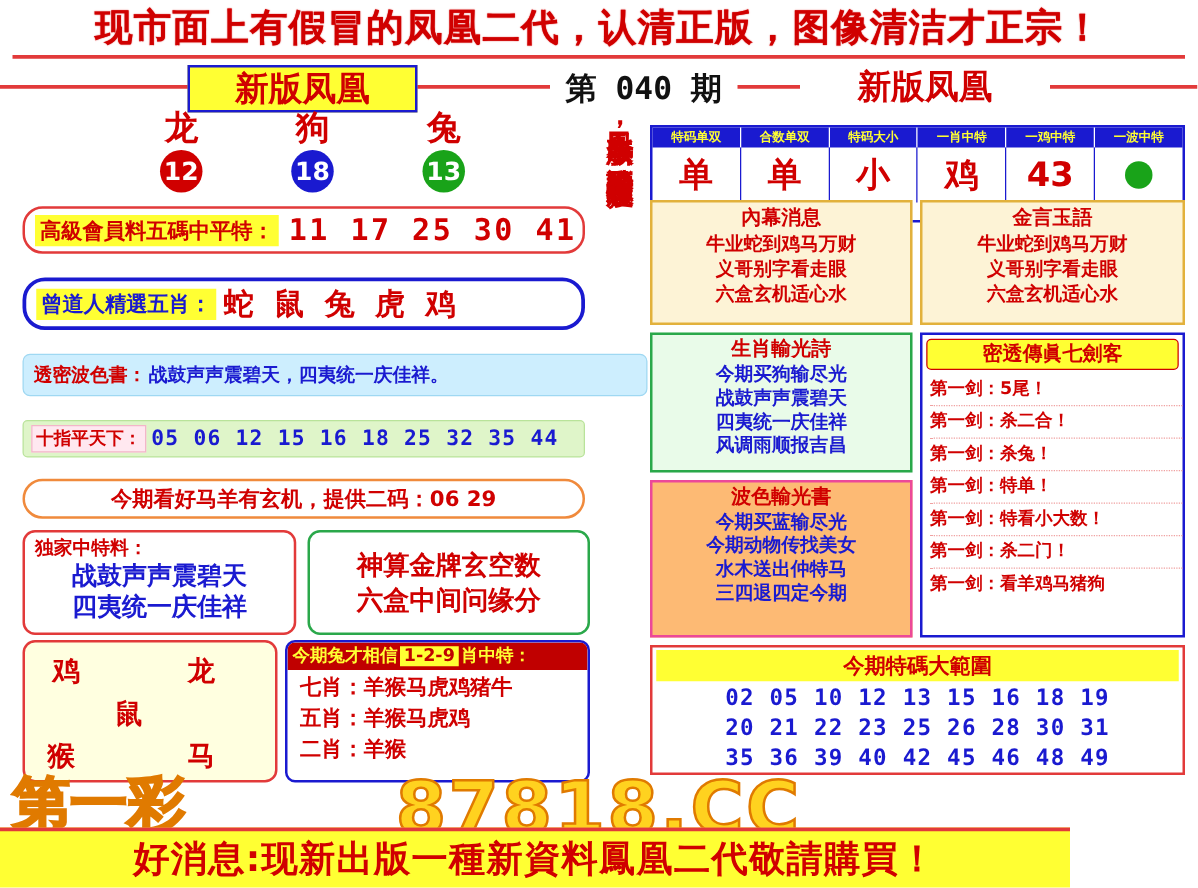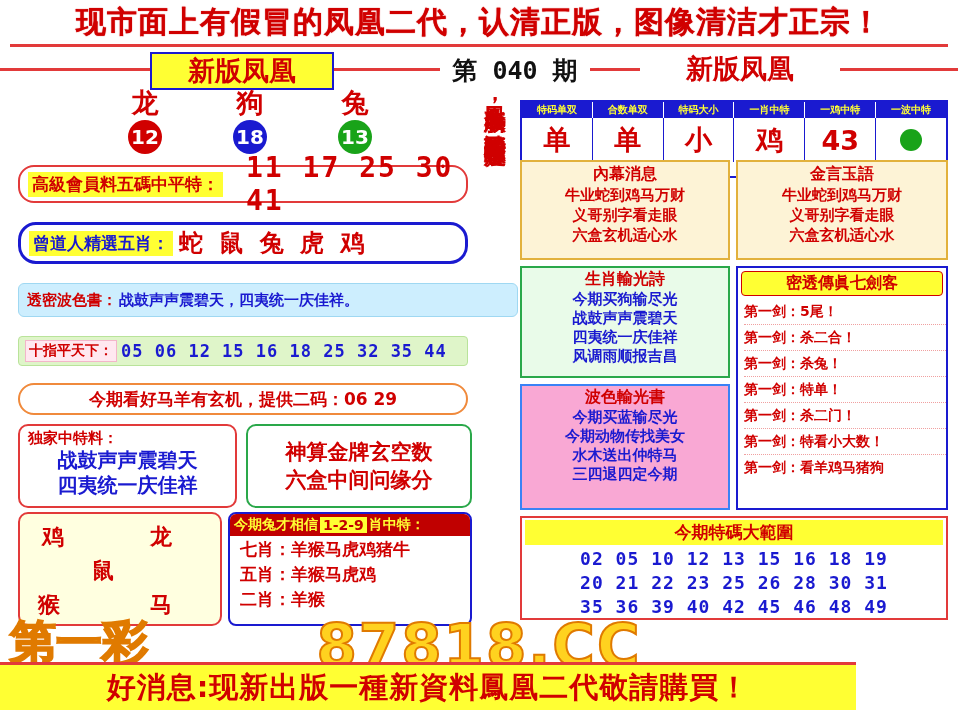--- a/index.html
+++ b/index.html
@@ -56,21 +56,21 @@
   .row1{
     left:18px;top:165px;width:450px;height:38px;
     border:2px solid #e23a3a;border-radius:16px;background:#fff;
     display:flex;align-items:center;
   }
   .row1 .tag{
     background:#ffff33;color:#d00000;font-size:17px;font-weight:bold;
     padding:1px 4px;margin-left:8px;white-space:nowrap;
   }
   .row1 .nums{
-    color:#d00000;font-size:28px;font-weight:bold;margin-left:23px;
+    color:#d00000;font-size:24px;font-weight:bold;margin-left:8px;
     font-family:"DejaVu Sans Mono","Liberation Mono",monospace;letter-spacing:2px;
   }
 
   .row2{
     left:18px;top:222px;width:450px;height:42px;
     border:3px solid #1a1ad0;border-radius:18px;background:#fff;
     display:flex;align-items:center;
   }
   .row2 .tag{background:#ffff33;color:#1a1ad0;font-size:17px;font-weight:bold;padding:1px 4px;margin-left:8px;}
   .row2 .val{color:#d00000;font-size:24px;font-weight:bold;margin-left:6px;letter-spacing:4px;}
@@ -161,21 +161,21 @@
 
   .neimu{left:520px;top:160px;width:210px;height:100px;border:2px solid #e2b13c;background:#fdf3d6;}
   .jinyan{left:736px;top:160px;width:212px;height:100px;border:2px solid #e2b13c;background:#fdf3d6;}
   .neimu .p-title,.jinyan .p-title{color:#d00000;font-size:16px;margin-top:2px;}
   .neimu .ln,.jinyan .ln{color:#d00000;font-size:15px;text-align:center;line-height:20px;font-weight:bold;}
 
   .shengxiao{left:520px;top:266px;width:210px;height:112px;border:2px solid #2aa84a;background:#e9fbe9;}
   .shengxiao .p-title{color:#d00000;font-size:16px;margin-top:1px;}
   .shengxiao .ln{color:#1a1ad0;font-size:15px;text-align:center;line-height:19px;font-weight:bold;}
 
-  .bose{left:520px;top:384px;width:210px;height:126px;border:2px solid #3b82f6;background:#f9a8d4;}
+  .bose{left:520px;top:384px;width:210px;height:126px;border:2px solid #ec4899;background:#fdba74;}
   .bose .p-title{color:#d00000;font-size:16px;margin-top:1px;}
   .bose .ln{color:#1a1ad0;font-size:15px;text-align:center;line-height:19px;font-weight:bold;}
 
   .mitou{left:736px;top:266px;width:212px;height:244px;border:2px solid #1a1ad0;background:#fff;}
   .mitou .p-title{
     background:#ffff33;color:#d00000;font-size:16px;margin:3px;padding:1px 0;
     border:1px solid #d00000;border-radius:4px;
   }
   .mitou .ln{color:#d00000;font-size:14px;font-weight:bold;margin:0 0 0 6px;line-height:25px;border-bottom:1px dotted #f0a0a0;}
 
@@ -344,22 +344,22 @@
     <div class="ln">水木送出仲特马</div>
     <div class="ln">三四退四定今期</div>
   </div>
 
   <div class="panel mitou">
     <div class="p-title">密透傳眞七劍客</div>
     <div class="ln">第一剑：5尾！</div>
     <div class="ln">第一剑：杀二合！</div>
     <div class="ln">第一剑：杀兔！</div>
     <div class="ln">第一剑：特单！</div>
+    <div class="ln">第一剑：特看小大数！</div>
     <div class="ln">第一剑：杀二门！</div>
-    <div class="ln">第一剑：特看小大数！</div>
     <div class="ln" style="border-bottom:none">第一剑：看羊鸡马猪狗</div>
   </div>
 
   <div class="panel fanwei">
     <div class="p-title">今期特碼大範圍</div>
     <div class="nums">02 05 10 12 13 15 16 18 19</div>
     <div class="nums">20 21 22 23 25 26 28 30 31</div>
     <div class="nums">35 36 39 40 42 45 46 48 49</div>
   </div>
 

